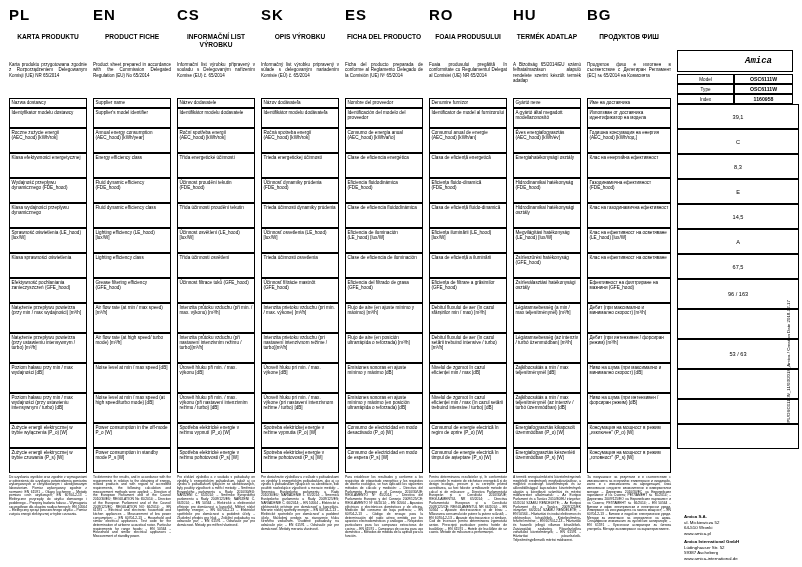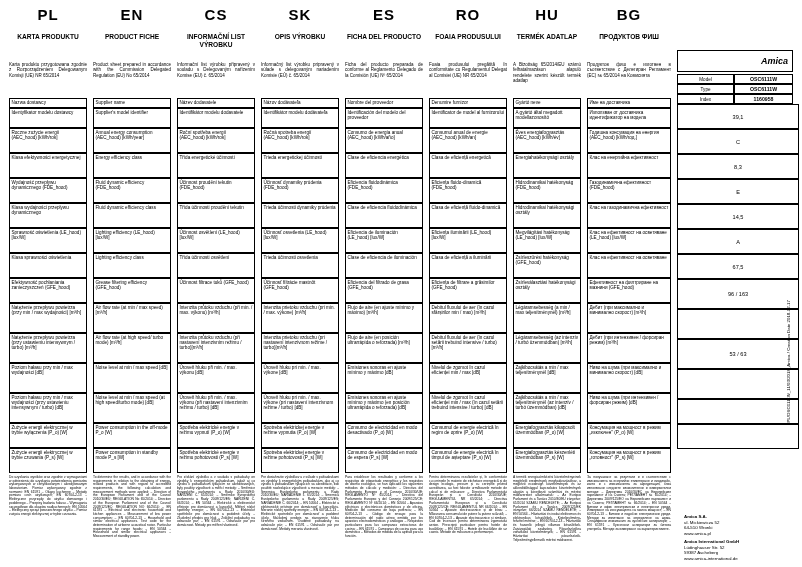--- a/index.html
+++ b/index.html
@@ -3,31 +3,31 @@
 <meta charset="utf-8">
 <style>
   html,body{margin:0;padding:0;background:#fff;}
   body{width:802px;height:567px;font-family:"Liberation Sans",sans-serif;color:#000;overflow:hidden;}
   .sheet{position:relative;width:802px;height:567px;box-sizing:border-box;padding:6px 6px 4px 6px;}
   .cols{display:flex;width:790px;height:545px;}
   .col{box-sizing:border-box;padding:0 3px;}
   .c-pl{width:84px}.c-en{width:84px}.c-cs{width:84px}.c-sk{width:84px}
   .c-es{width:84px}.c-ro{width:84px}.c-hu{width:74px}.c-bg{width:90px}
   .c-val{width:122px}
-  .lang{text-align:center;font-size:15px;font-weight:bold;letter-spacing:1px;margin-bottom:10px;}
+  .lang{text-align:left;font-size:15px;font-weight:bold;letter-spacing:1px;margin-bottom:10px;}
   .subtitle{text-align:center;font-size:6.6px;font-weight:bold;line-height:1.18;min-height:26px;}
   .intro{font-size:4.5px;line-height:1.2;text-align:justify;margin-top:3px;min-height:34px;}
   .rows{margin-top:2px;}
   .cell{border:0.5px solid #000;box-sizing:border-box;font-size:4.6px;line-height:1.12;padding:1px 1.5px;overflow:hidden;}
   .r1{height:20px}
   .supplier{height:10px}
   .std{height:25px}
   .tall{height:30px}
   .foot{font-size:3.3px;line-height:1.12;text-align:justify;margin-top:3px;}
-  .valcol .brand{border:0.5px solid #000;height:20px;display:flex;align-items:center;justify-content:flex-end;padding-right:4px;font-size:9px;font-weight:bold;font-style:italic;}
+  .valcol .brand{border:0.5px solid #000;height:20px;display:flex;align-items:center;justify-content:flex-end;padding-right:20px;font-size:9px;font-weight:bold;font-style:italic;font-family:Liberation Mono, monospace;}
   .vrow{display:flex}
   .vval{width:62px;border:0.5px solid #000;box-sizing:border-box;height:10px;display:flex;align-items:center;justify-content:center;font-size:5.2px;font-weight:bold;}
   .vlbl{width:60px;border:0.5px solid #000;box-sizing:border-box;height:10px;display:flex;align-items:center;justify-content:center;font-size:4.6px;}
   .vcell{width:122px;border:0.5px solid #000;box-sizing:border-box;display:flex;align-items:center;justify-content:center;font-size:5.6px;}
   .sidebar{position:absolute;right:2px;top:300px;width:14px;height:240px;}
   .sidevert{writing-mode:vertical-rl;transform:rotate(180deg);font-size:4.4px;white-space:nowrap;}
   .addr{position:absolute;right:18px;bottom:6px;font-size:4.4px;line-height:1.25;text-align:left;width:100px;}
   .addr .b{font-weight:bold;}
 </style>
 </head>

